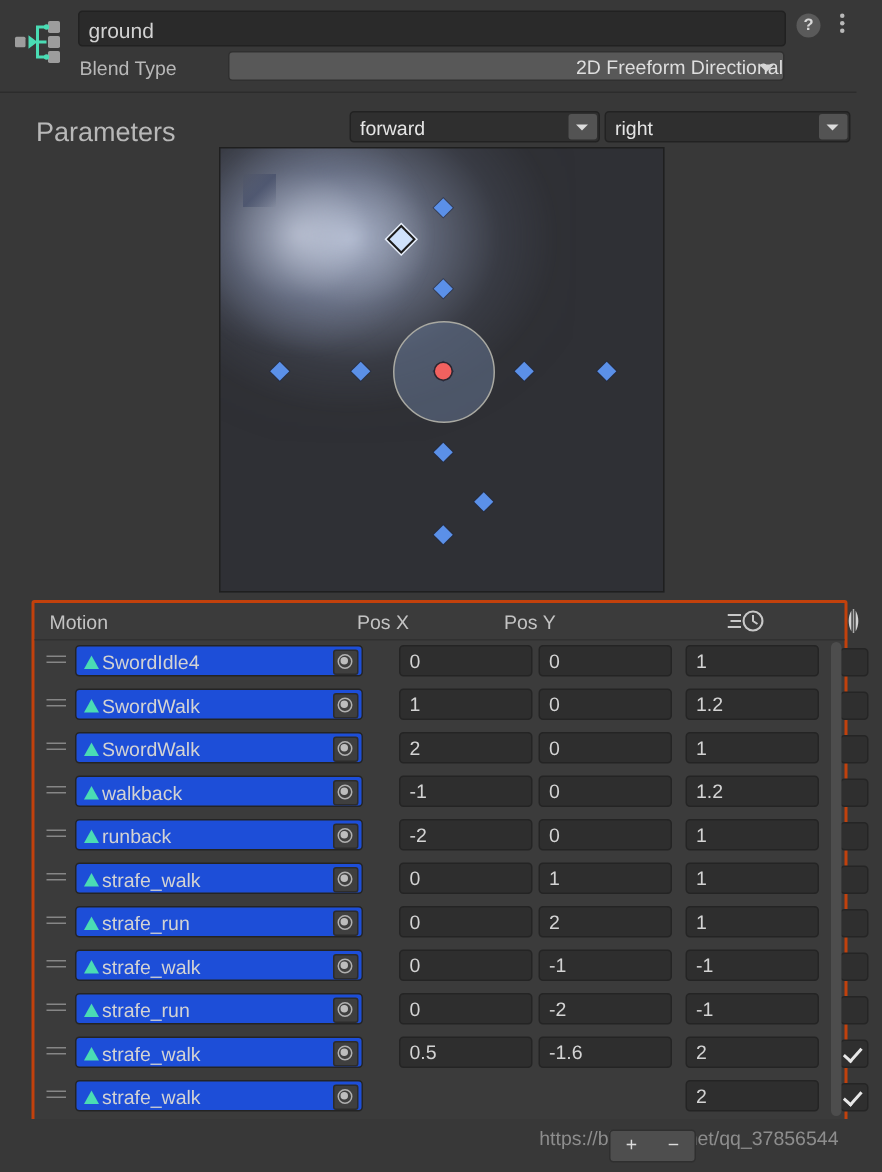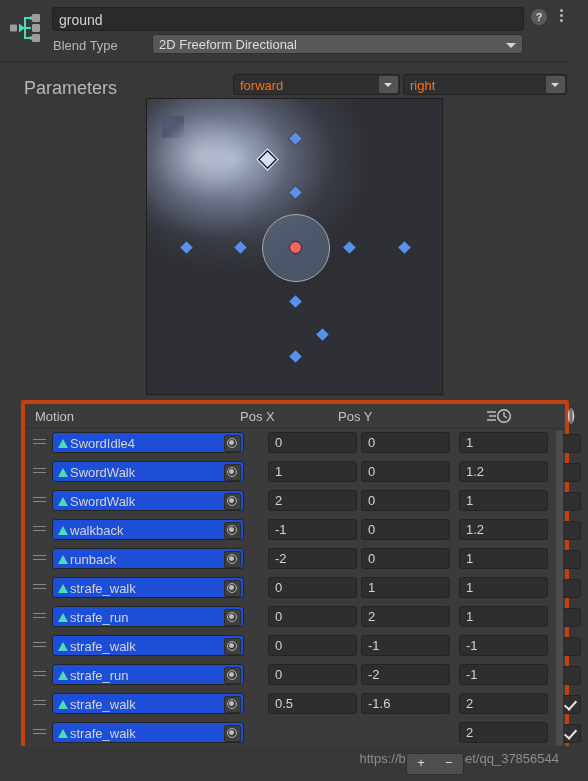--- a/index.html
+++ b/index.html
@@ -32,29 +32,29 @@
   }
   .help-icon{position:absolute;left:531px;top:9px;width:16px;height:16px;border-radius:50%;
      background:#5a5a5a;color:#d8d8d8;font-size:11px;font-weight:bold;line-height:16px;text-align:center;}
   .kebab{position:absolute;left:555px;top:9px;width:12px;height:16px;}
   .kebab i{display:block;width:3px;height:3px;background:#b9b9b9;border-radius:50%;margin:0 auto 2px;}
 
   .blendtype-label{position:absolute;left:53px;top:38px;font-size:13px;color:#b8b8b8;}
   .blendtype-dd{
     position:absolute;left:152px;top:34px;width:371px;height:20px;
     background:#585858;border:1px solid #303030;border-radius:3px;
-    color:#dedede;font-size:13px;line-height:20px;padding-left:6px;box-sizing:border-box;
+    color:#dedede;font-size:13px;line-height:20px;padding-left:6px;box-sizing:border-box;text-align:right;
   }
   .blendtype-dd .caret{position:absolute;right:6px;top:8px;width:0;height:0;
     border-left:5px solid transparent;border-right:5px solid transparent;border-top:5px solid #d5d5d5;}
 
   
   .params-label{position:absolute;left:24px;top:78px;font-size:18px;color:#b8b8b8;}
   .pdd{position:absolute;top:74px;height:21px;background:#2f2f2f;border:1px solid #222;border-radius:3px;
-       color:#f97316;font-size:13px;line-height:21px;padding-left:6px;box-sizing:border-box;}
+       color:#e5e5e5;font-size:13px;line-height:21px;padding-left:6px;box-sizing:border-box;}
   .pdd .btn{position:absolute;right:1px;top:1px;width:19px;height:17px;background:#535353;border-radius:2px;}
   .pdd .btn:after{content:"";position:absolute;left:5px;top:7px;width:0;height:0;
     border-left:4px solid transparent;border-right:4px solid transparent;border-top:4px solid #dcdcdc;}
   #pdd-x{left:233px;width:167px;}
   #pdd-y{left:403px;width:164px;}
 
   
   .graph{position:absolute;left:146px;top:98px;width:295px;height:295px;
      background:#2f3035;border:1px solid #1f1f1f;overflow:hidden;}
   .glow{position:absolute;left:-95px;top:-105px;width:330px;height:300px;
@@ -68,21 +68,21 @@
      transform:rotate(0deg);}
   .diamond{position:absolute;width:9px;height:9px;background:#5b90e8;
      transform:rotate(45deg);box-shadow:0 0 0 0.6px rgba(30,40,70,.6);}
   .diamond.sel{background:#cfe1fb;box-shadow:0 0 0 1.4px #1b1b1b, 0 0 0 2.4px #eaf1fd;width:11px;height:11px;}
   .blendcircle{position:absolute;border-radius:50%;background:rgba(96,110,135,0.62);border:1.5px solid #a9a9a2;}
   .reddot{position:absolute;width:11px;height:11px;border-radius:50%;background:#f2615f;border:1px solid #2b2630;}
   .reddot-dia{position:absolute;width:7px;height:7px;background:#3c4a63;transform:rotate(45deg);}
 
   
   .table{position:absolute;left:21px;top:400px;width:540px;height:346px;
-     background:#3b3b3b;border:4px solid #c2410c;border-radius:2px;}
+     background:#3b3b3b;border:2px solid #c2410c;border-radius:2px;}
   .thead{position:relative;height:24px;border-bottom:1px solid #313131;}
   .th{position:absolute;top:5px;font-size:13px;color:#c3c3c3;}
   #th-motion{left:10px;}
   #th-posx{left:215px;}
   #th-posy{left:313px;}
   .th-icon{position:absolute;top:3px;}
   .rows{position:absolute;left:0;top:24px;width:100%;}
   .row{position:relative;height:29px;}
   .grip{position:absolute;left:8px;top:11px;width:13px;height:7px;}
   .grip i{display:block;height:1px;background:#868686;margin-bottom:3px;}

